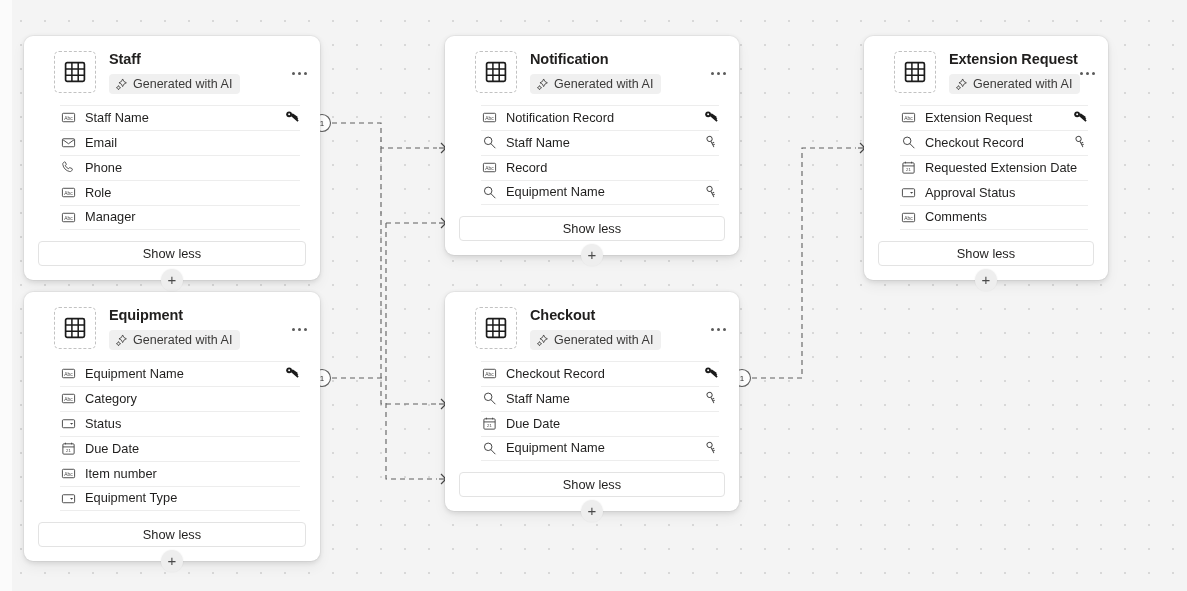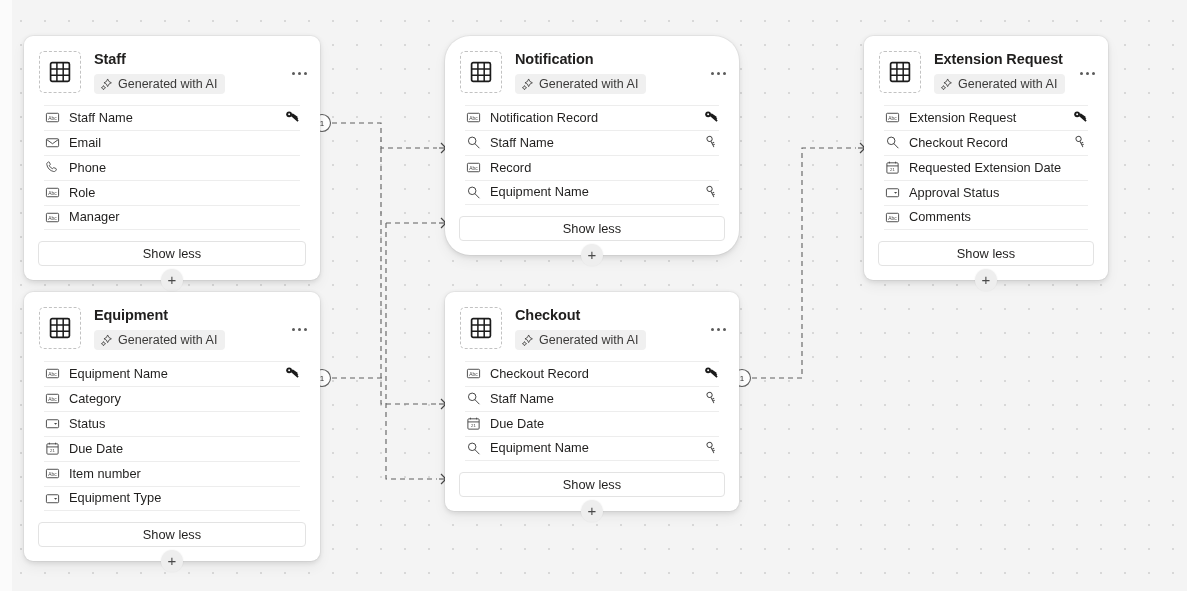--- a/index.html
+++ b/index.html
@@ -30,21 +30,21 @@
   
   .card {
     position: absolute;
     background: #ffffff;
     border-radius: 9px;
     box-shadow: 0 0 0 1px rgba(0,0,0,0.035), 0 1.5px 5px rgba(0,0,0,0.10), 0 6px 14px rgba(0,0,0,0.055);
   }
   .card-head {
     display: flex;
     align-items: flex-start;
-    padding: 14px 14px 10px 15px;
+    padding: 14px 14px 10px 30px;
     position: relative;
   }
   .tbl-icon-box {
     width: 42px; height: 42px;
     border: 1px dashed #c2c2c2;
     border-radius: 5px;
     display: flex; align-items: center; justify-content: center;
     flex: 0 0 auto;
     margin-top: 1px;
   }
@@ -77,21 +77,21 @@
     display: flex; align-items: center; justify-content: center;
     gap: 3px;
     cursor: pointer;
   }
   .ellipsis-btn i {
     width: 3px; height: 3px; border-radius: 50%;
     background: #5a5a5a; display: block;
   }
 
   
-  .fields { padding: 0 20px; }
+  .fields { padding: 0 20px; margin-left: 16px; }
   .field-row {
     display: flex;
     align-items: center;
     height: 25px;
     border-top: 1px solid #ededed;
     position: relative;
     cursor: default;
   }
   .field-row:last-child { border-bottom: 1px solid #ededed; }
   .f-icon {
@@ -378,21 +378,21 @@
               <rect x="1.5" y="4" width="13" height="8.5" rx="1" fill="none" stroke="#444" stroke-width="1"></rect>
               <path d="M9.6 7.4 L11.3 9.4 L13 7.4 Z" fill="#444"></path>
             </svg>
           </span>
           <span class="f-label">Equipment Type</span>
         </div>
       </div>
       <div class="showless">Show less</div>
       <div class="plus-btn">+</div>
     </div>
-    <div class="card" style="left: 445px; top: 36px; width: 294px; border-radius: 25px;">
+    <div class="card" style="left: 445px; top: 36px; width: 294px;">
       <div class="card-head">
         <div class="tbl-icon-box">
           <svg width="24" height="24" viewBox="0 0 24 24">
             <rect x="2.6" y="2.6" width="18.8" height="18.8" rx="1.6" fill="none" stroke="#1b1b1b" stroke-width="1.7"></rect>
             <path d="M2.6 8.9 H21.4 M2.6 15.2 H21.4 M8.9 2.6 V21.4 M15.2 2.6 V21.4" stroke="#1b1b1b" stroke-width="1.5"></path>
           </svg>
         </div>
         <div class="head-text"><div class="tbl-title">Notification</div><div class="ai-badge">
             <span style="display: flex;">
               <svg width="13" height="13" viewBox="0 0 16 16">

